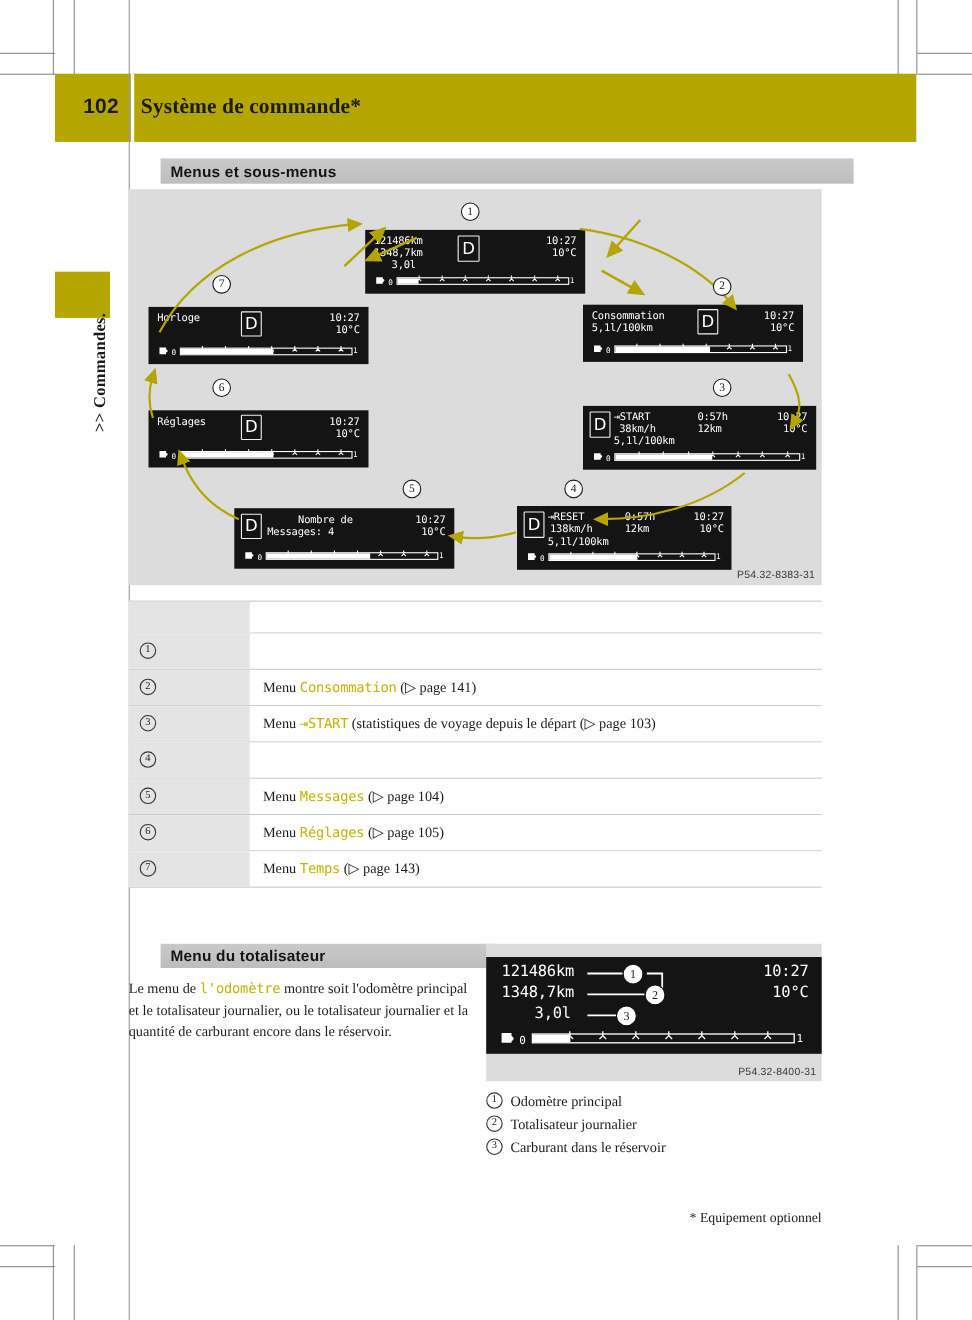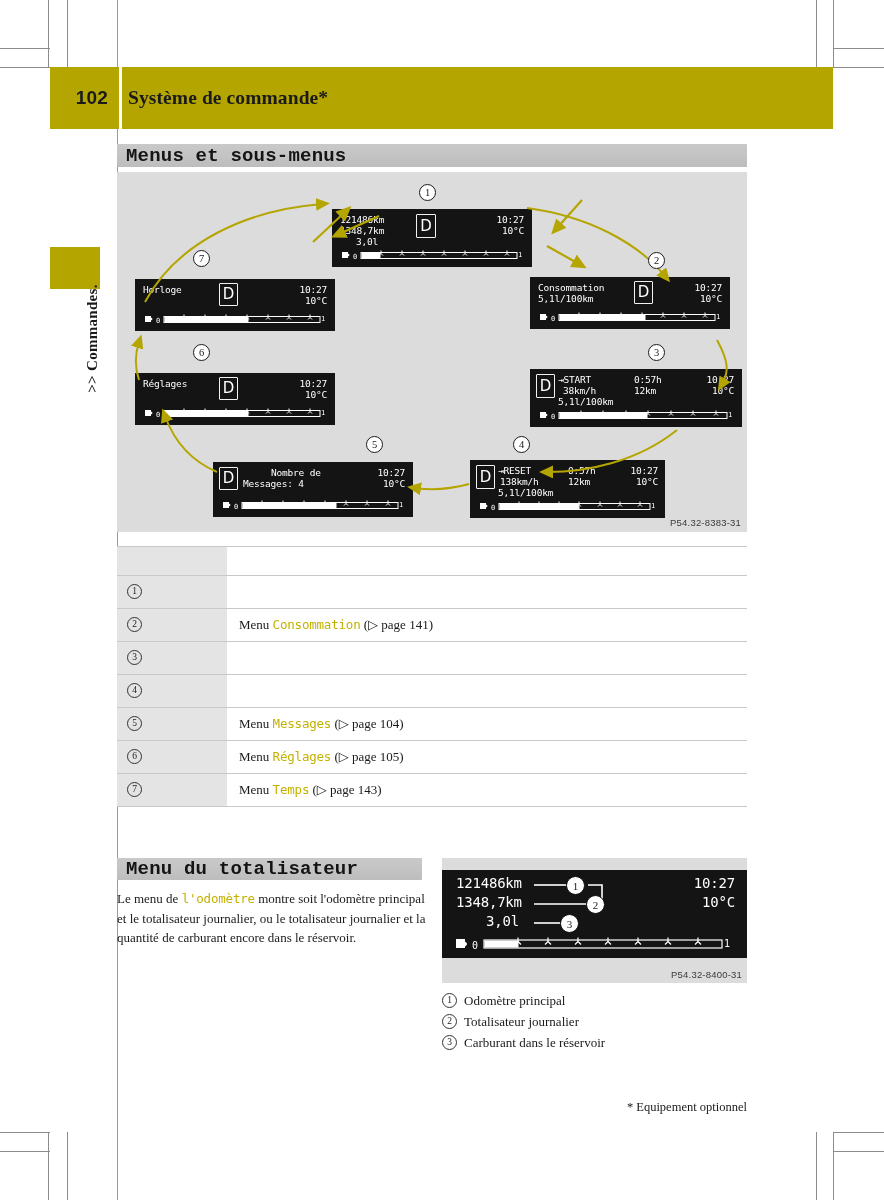--- a/index.html
+++ b/index.html
@@ -104,25 +104,26 @@
   }
 
   
   .section-bar {
     position: absolute;
     background: linear-gradient(to bottom, #c9c9c9 0%, #c3c3c3 55%, #bdbdbd 100%);
     display: flex;
     align-items: center;
     padding-left: 9px;
     box-sizing: border-box;
-    font-family: Liberation Mono, monospace;
+    font-family: Liberation Sans, sans-serif;
     font-weight: bold;
-    font-size: 19px;
+    font-size: 14px;
     color: #141414;
     letter-spacing: 0.2px;
+    margin-left: 29px;
   }
   #menus-bar { left: 117px; top: 144px; width: 630px; height: 23px; }
   #totalisateur-bar { left: 117px; top: 858px; width: 305px; height: 22px; }
 
   
   .figure {
     position: absolute;
     left: 117px;
     top: 172px;
     width: 630px;
@@ -630,20 +631,21 @@
     <div class="tcell-num">
         <span class="num-circle">2</span>
       </div>
     <div class="tcell-fn"><span>Menu </span><span class="mono-accent">Consommation</span><span> (▷ page 141)</span></div>
   </div>
 
   <div class="trow">
     <div class="tcell-num">
         <span class="num-circle">3</span>
       </div>
+    <div class="tcell-fn"><span>Menu </span><span class="mono-accent">⇥START</span><span> (statistiques de voyage depuis le départ (▷ page 103)</span></div>
   </div>
 
   <div class="trow">
     <div class="tcell-num">
         <span class="num-circle">4</span>
       </div>
   </div>
 
   <div class="trow">
     <div class="tcell-num">

